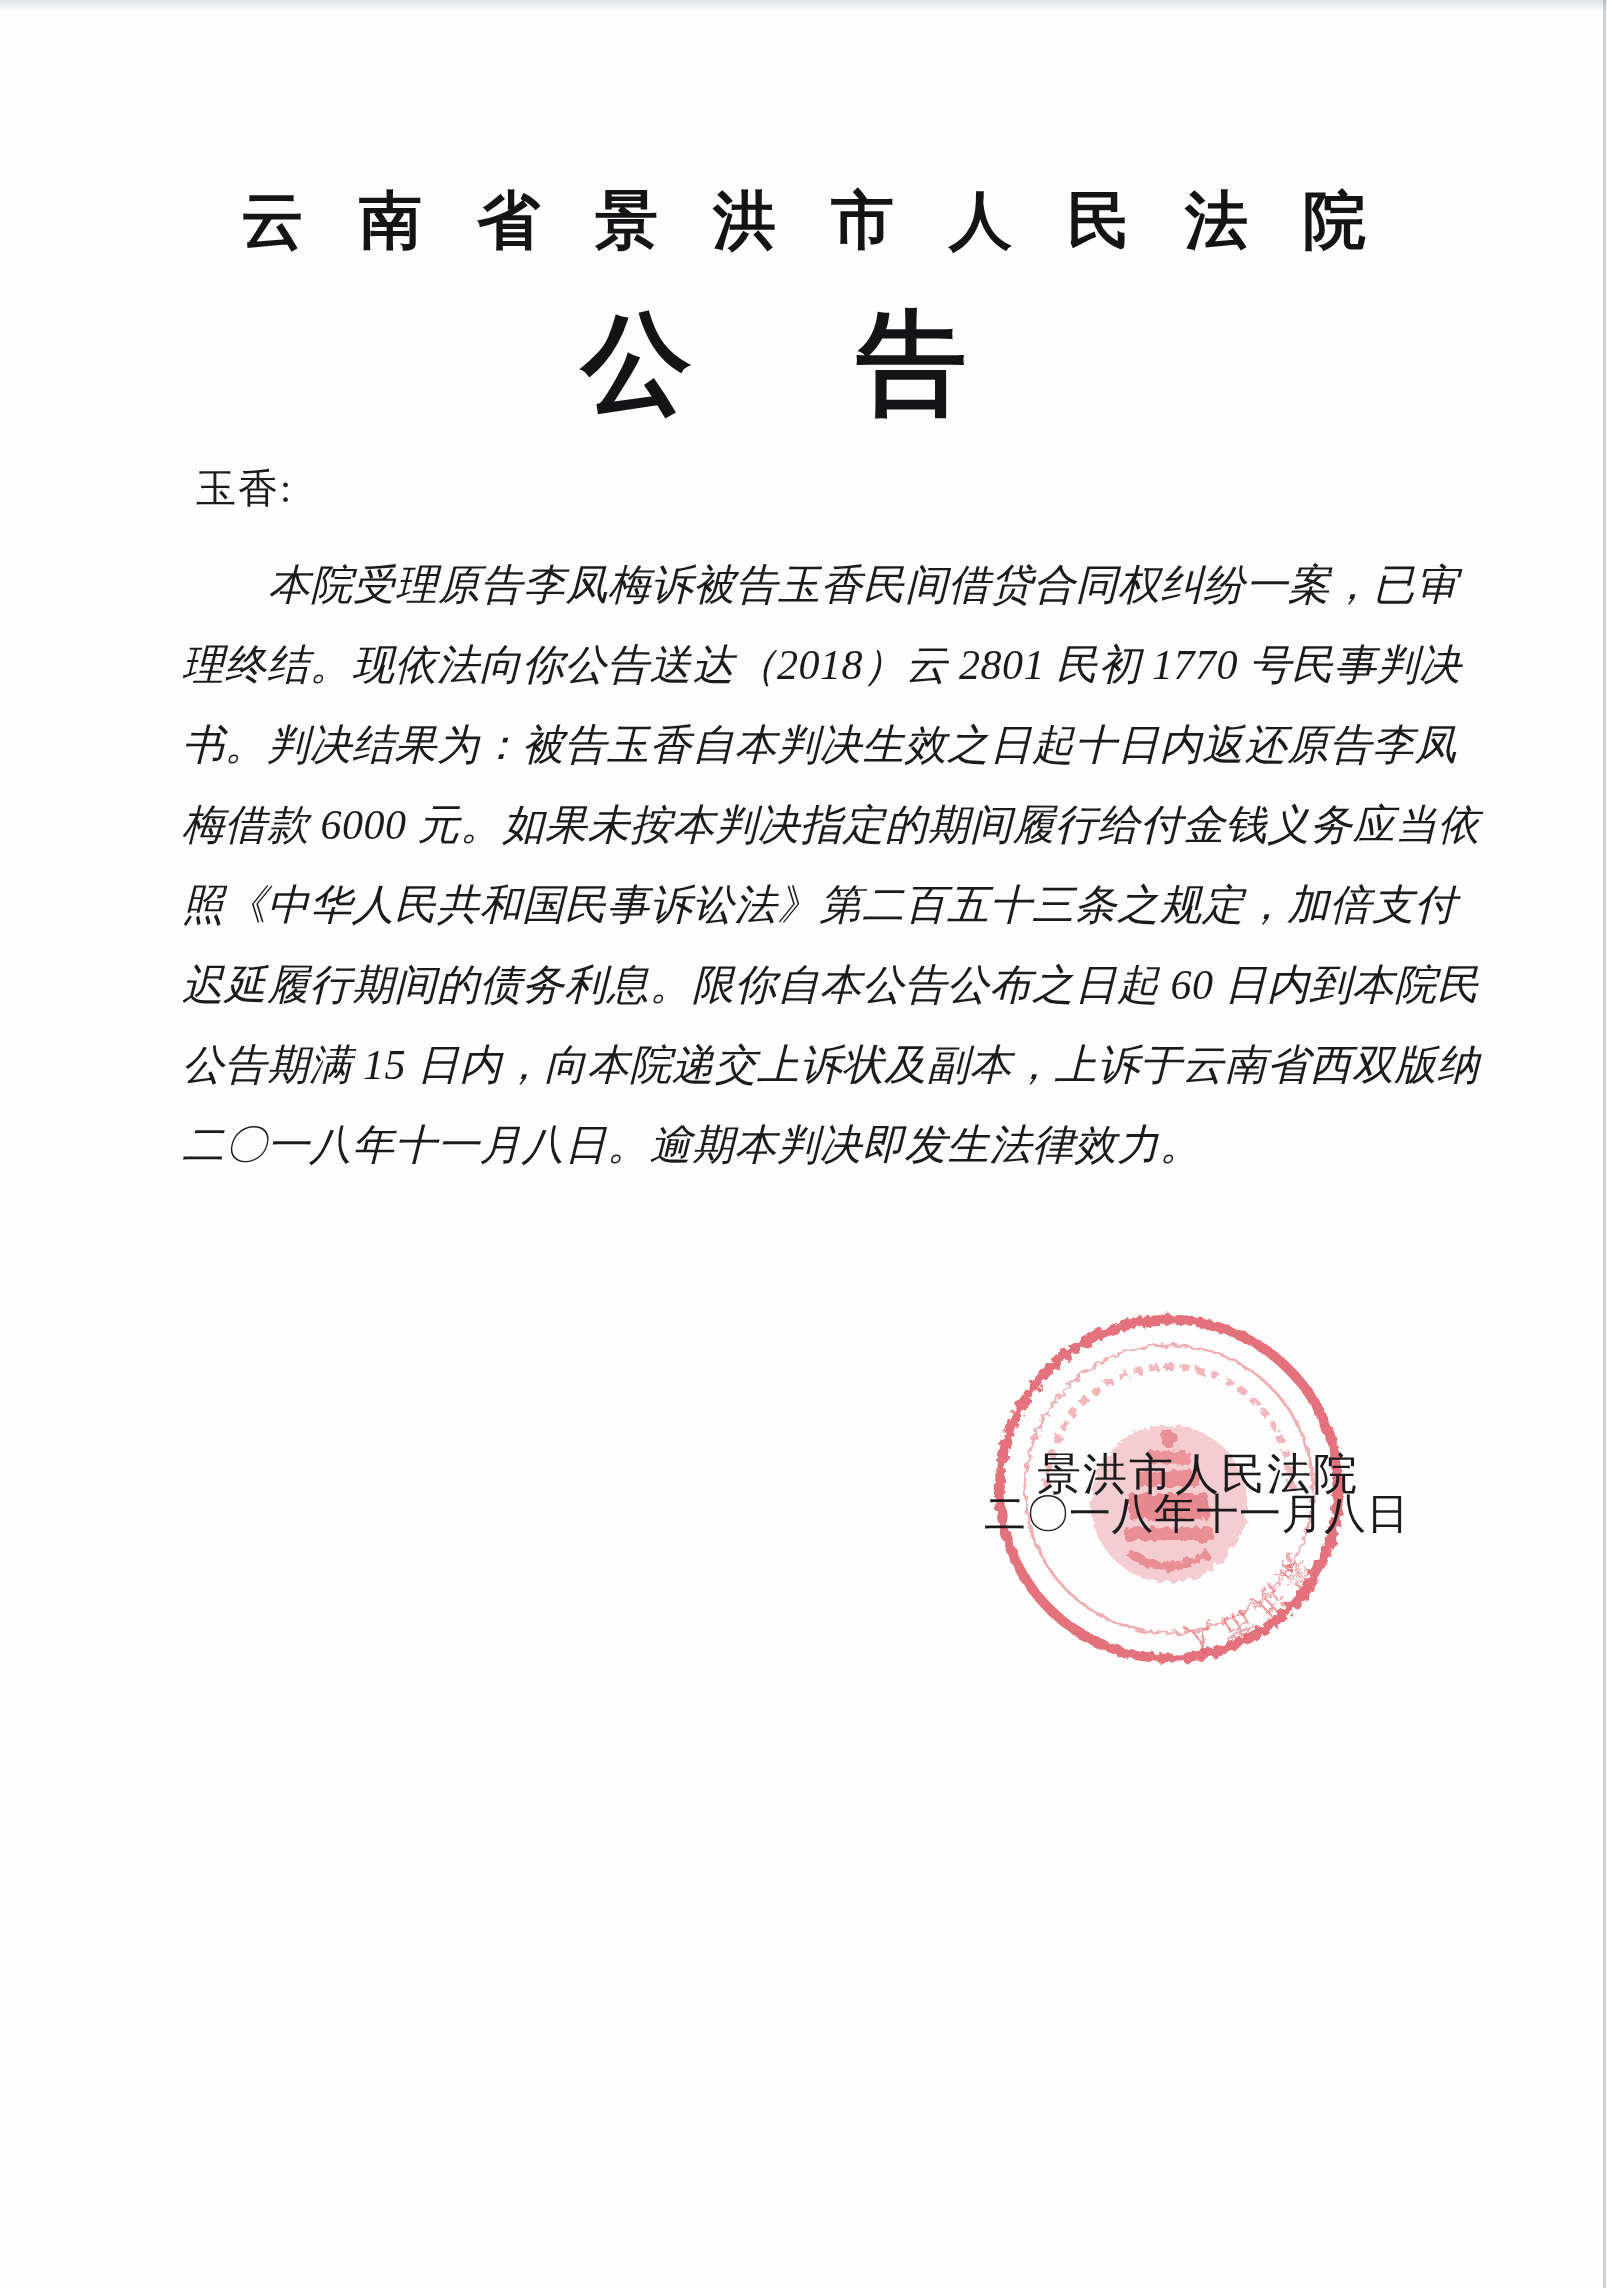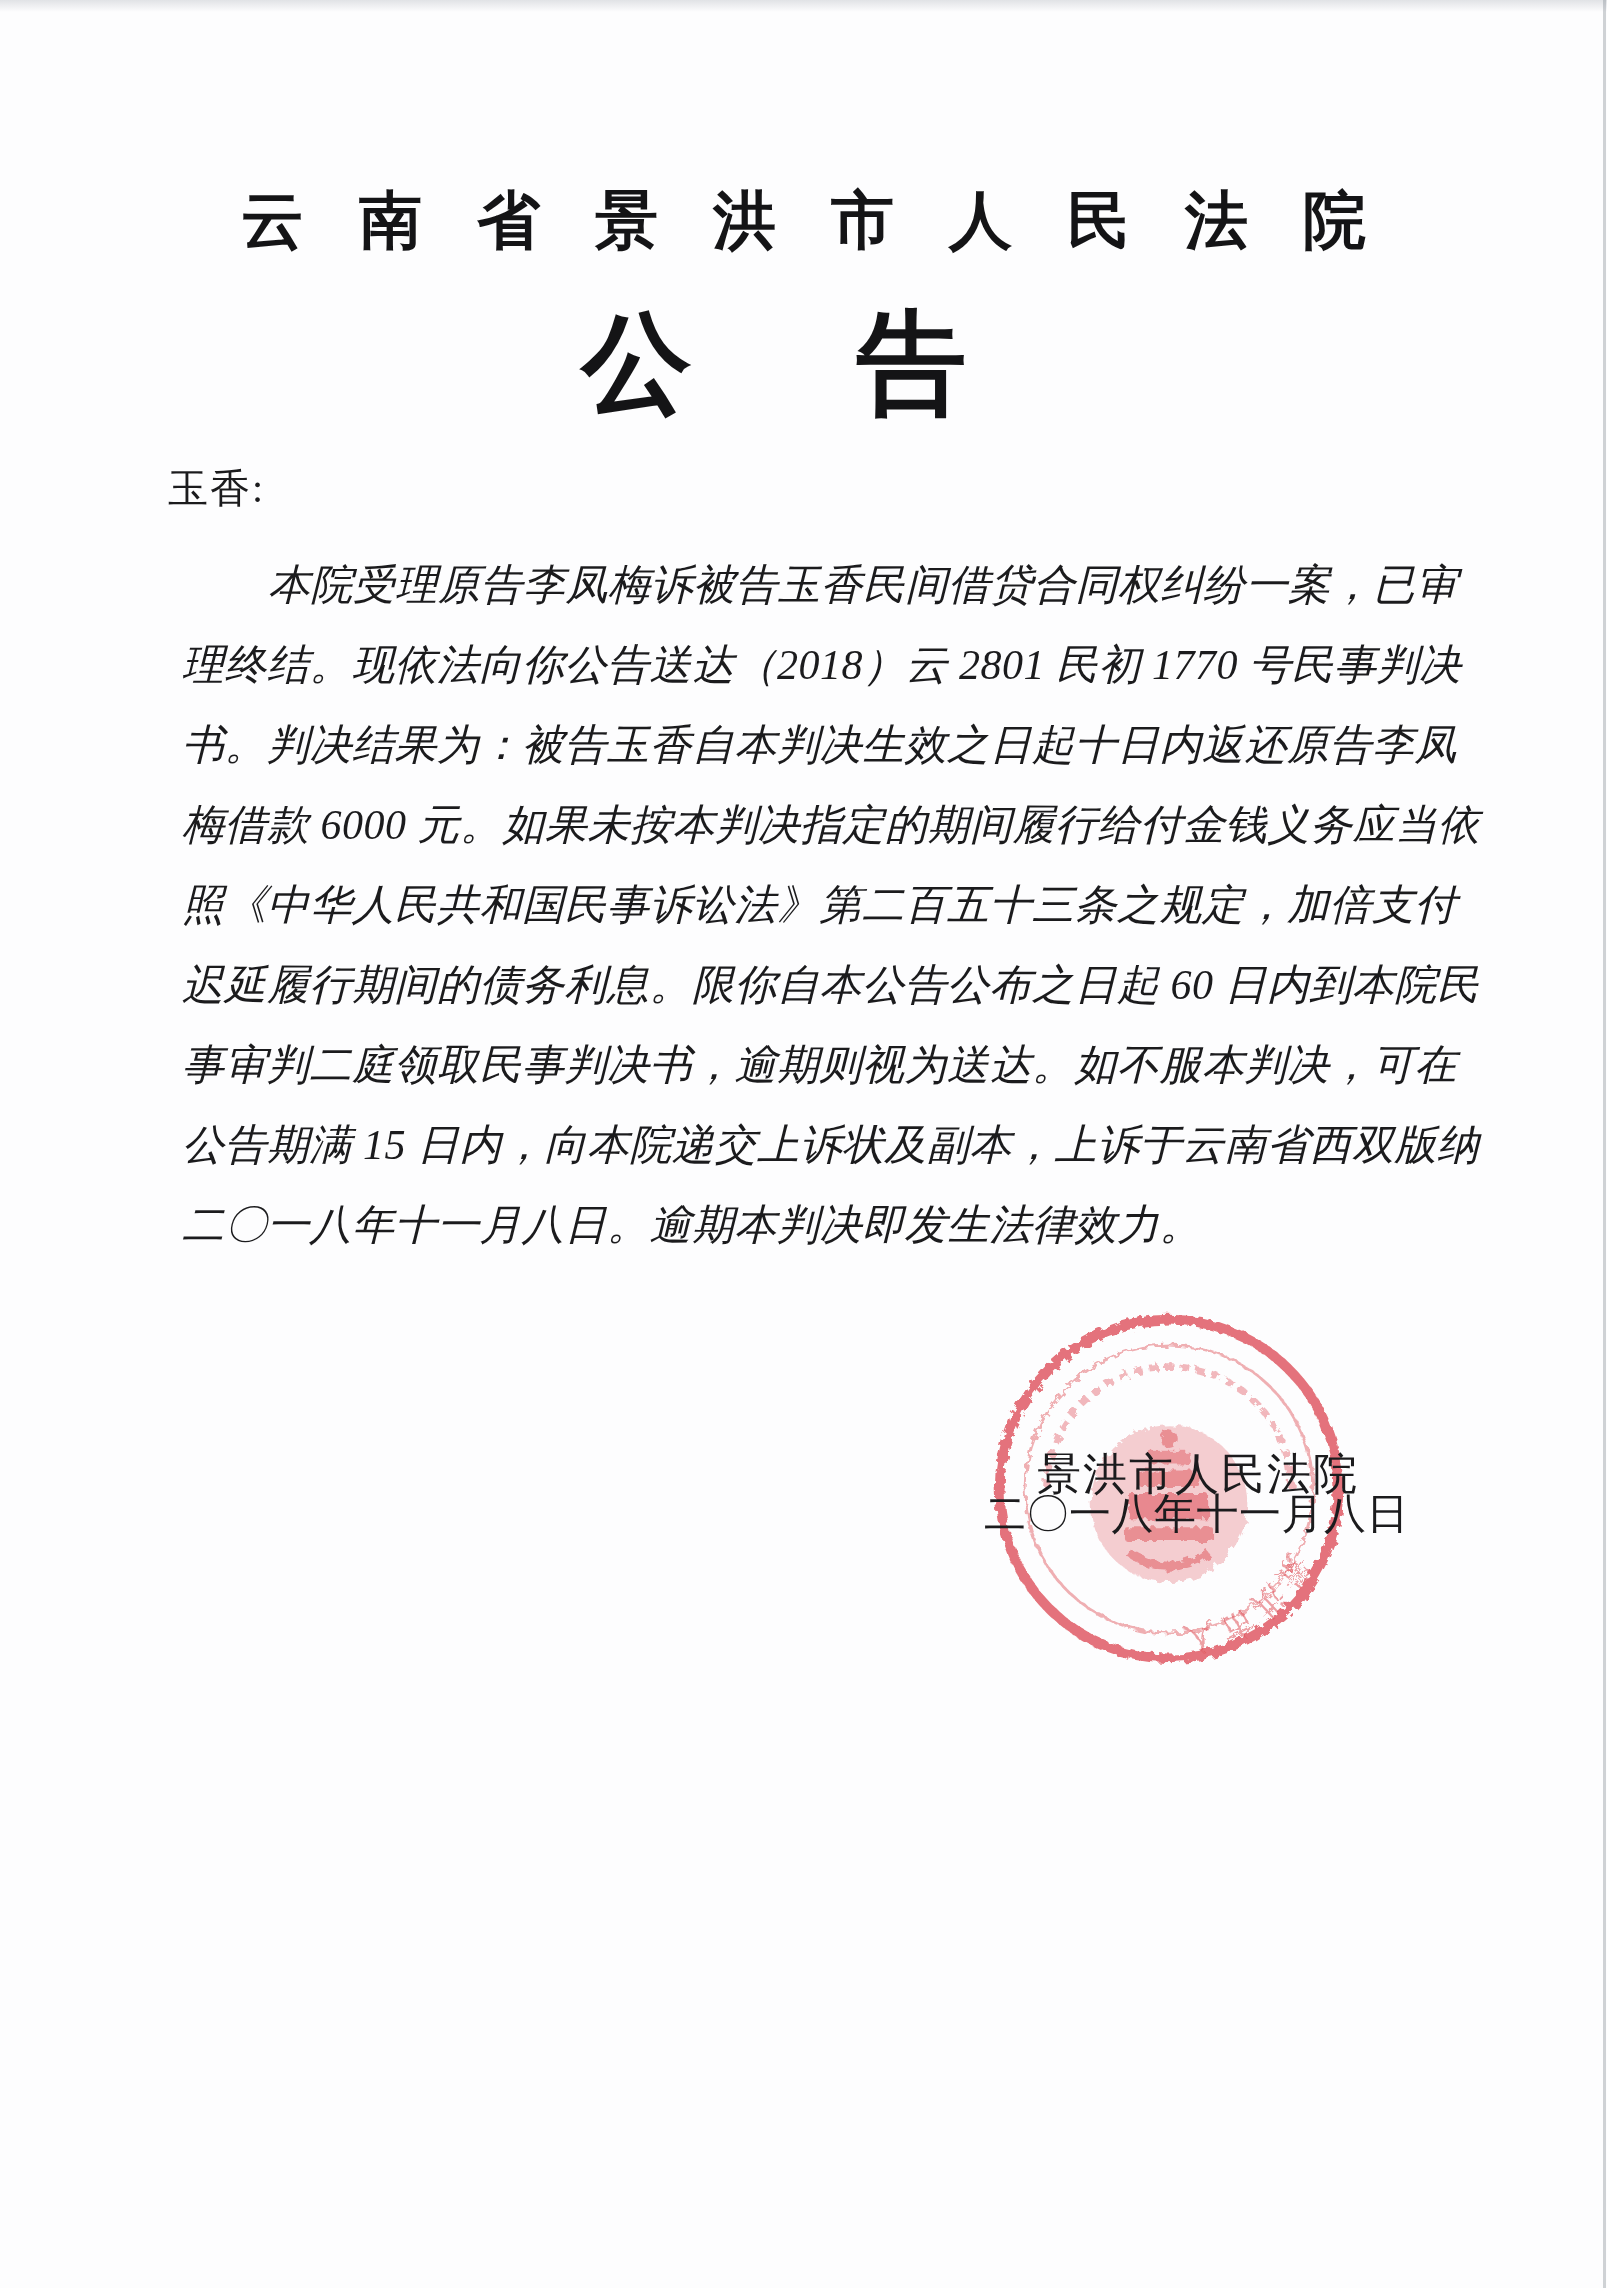--- a/index.html
+++ b/index.html
@@ -33,21 +33,21 @@
   .notice-title {
     position: absolute; left: 0; top: 290px; width: 100%;
     text-align: center;
     font-size: 110px; font-weight: 700;
     letter-spacing: 165px; text-indent: 145px;
     transform: translateX(-19.6px);
     white-space: nowrap;
     color: #141416;
   }
   .addressee {
-    position: absolute; left: 168px; top: 461px;
+    position: absolute; left: 196px; top: 461px;
     font-size: 40px;
     letter-spacing: 2px;
   }
   .body-block {
     position: absolute; left: 182px; top: 545px; width: 1259px; font-style: italic;
   }
   .body-line {
     height: 80px; line-height: 80px;
     font-size: 42px;
     letter-spacing: 0.5px;
@@ -84,21 +84,20 @@
 
   <div class="addressee">玉香:</div>
 
   <div class="body-block">
     <div class="body-line indent">本院受理原告李凤梅诉被告玉香民间借贷合同权纠纷一案，已审</div>
     <div class="body-line">理终结。现依法向你公告送达（2018）云 2801 民初 1770 号民事判决</div>
     <div class="body-line">书。判决结果为：被告玉香自本判决生效之日起十日内返还原告李凤</div>
     <div class="body-line">梅借款 6000 元。如果未按本判决指定的期间履行给付金钱义务应当依</div>
     <div class="body-line">照《中华人民共和国民事诉讼法》第二百五十三条之规定，加倍支付</div>
     <div class="body-line">迟延履行期间的债务利息。限你自本公告公布之日起 60 日内到本院民</div>
-    <div class="body-line">事审判二庭领取民事判决书，逾期则视为送达。如不服本判决，可在</div>
     <div class="body-line">公告期满 15 日内，向本院递交上诉状及副本，上诉于云南省西双版纳</div>
     <div class="body-line">二〇一八年十一月八日。逾期本判决即发生法律效力。</div>
   </div>
 
   <svg class="official-seal" viewBox="0 0 382 382" aria-hidden="true">
     <defs>
       <filter id="stamp-grain" x="-15%" y="-15%" width="130%" height="130%">
         <feTurbulence type="fractalNoise" baseFrequency="0.14" numOctaves="2" seed="7" result="noise"></feTurbulence>
         <feDisplacementMap in="SourceGraphic" in2="noise" scale="9"></feDisplacementMap>
       </filter>

